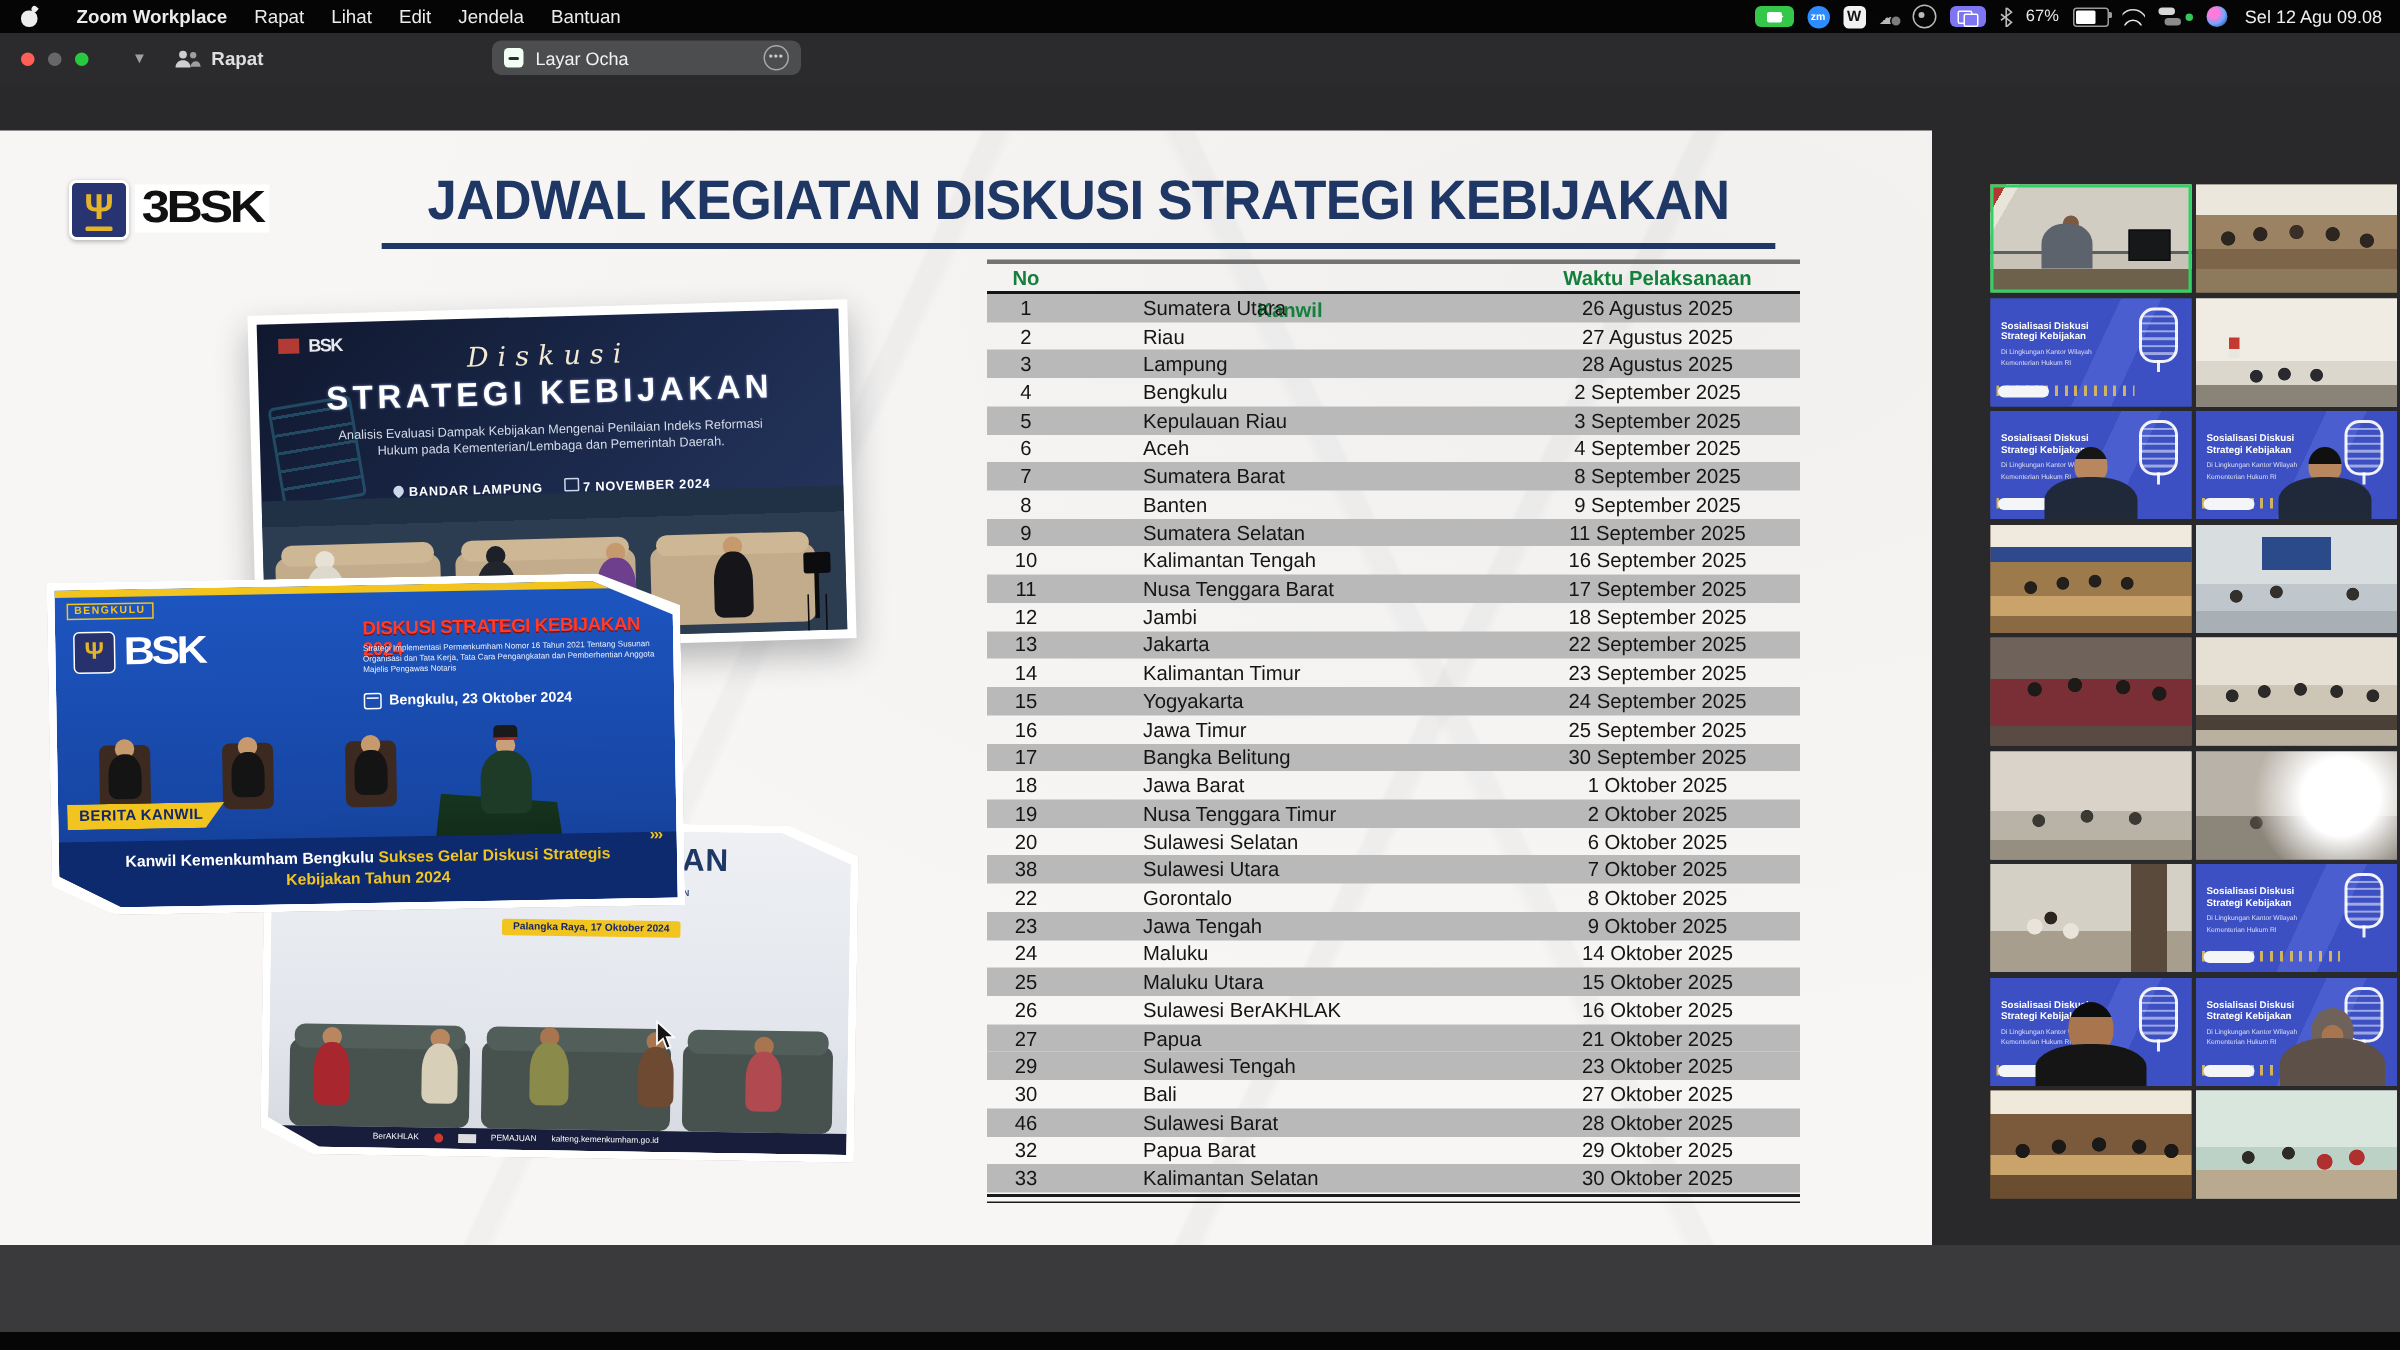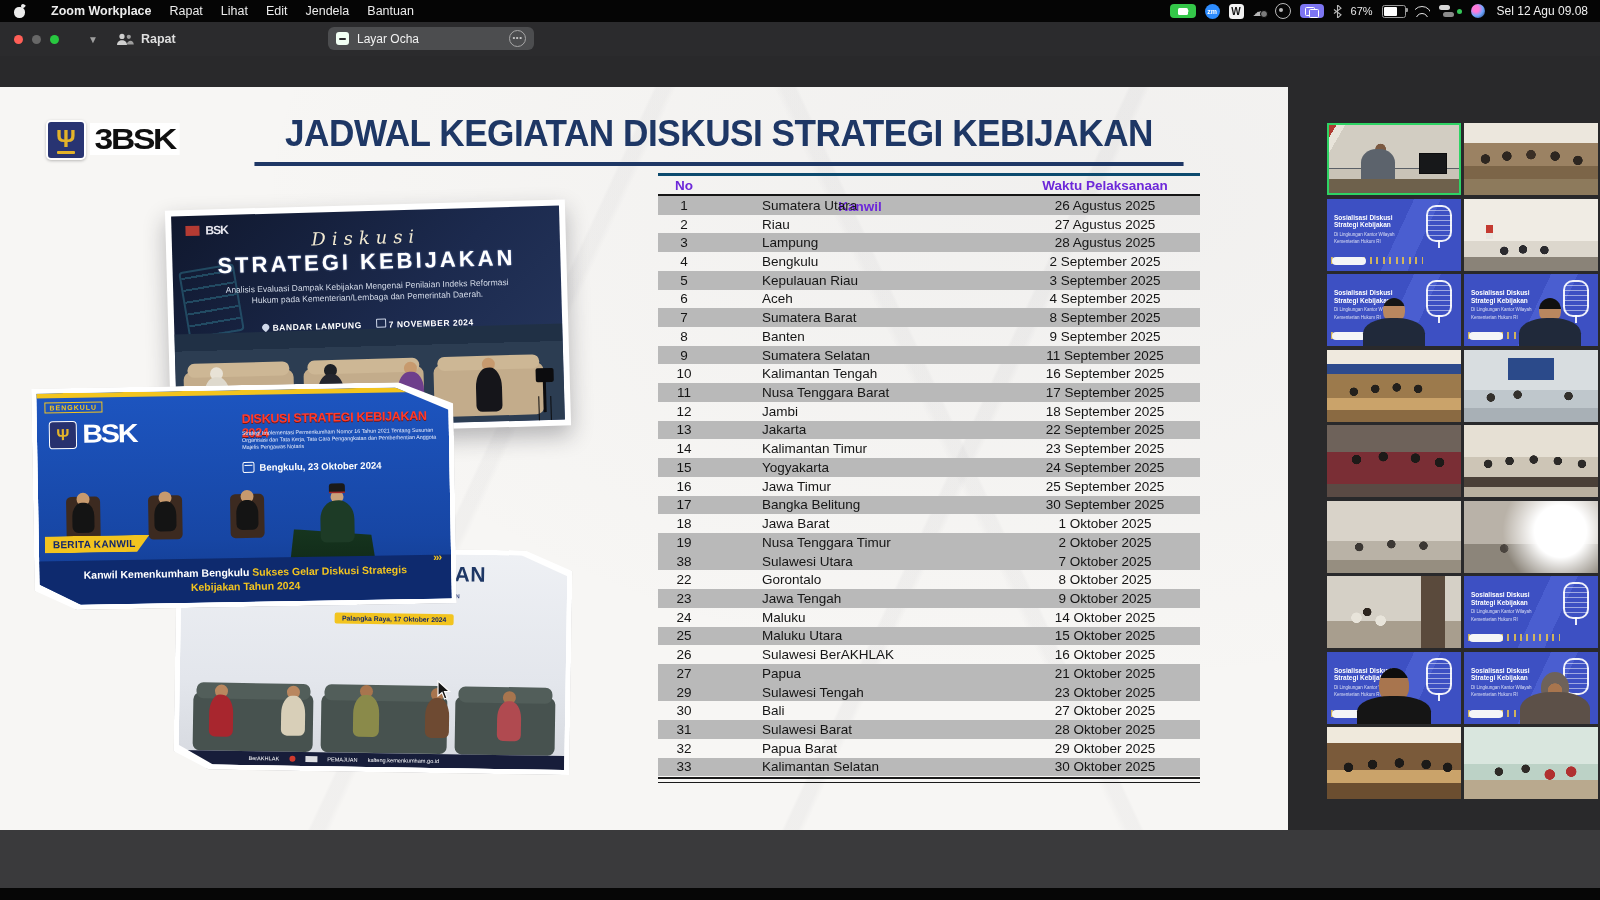--- a/index.html
+++ b/index.html
@@ -88,22 +88,22 @@
   .kemlogo span{color:#e3b32a;font-size:24px;font-weight:700;line-height:1;margin-top:-3px;}
   .kemlogo i{position:absolute;bottom:4px;left:9px;right:9px;height:3px;background:#e3b32a;border-radius:1px;}
   .bsklogo{position:absolute;left:90px;top:36px;background:#fff;padding:0 4px;color:#101010;
            font-size:30px;font-weight:900;letter-spacing:-2px;transform:scaleX(1.12);transform-origin:left;line-height:32px;}
   #slide-title{position:absolute;left:230px;top:26px;width:978px;text-align:center;color:#1e3765;
                font-size:37px;font-weight:800;letter-spacing:-.5px;transform:scaleX(.95);transform-origin:center;
                padding-bottom:7px;border-bottom:4px solid #1e3765;white-space:nowrap;}
 
   
   #tablewrap{position:absolute;left:658px;top:86px;width:542px;}
-  #thead{display:flex;border-top:3px solid #0c4a6e;border-bottom:2px solid #151515;height:18px;
-         align-items:center;font-weight:700;font-size:13.5px;color:#6d28d9;}
+  #thead{display:flex;border-top:3px solid #737373;border-bottom:2px solid #151515;height:18px;
+         align-items:center;font-weight:700;font-size:13.5px;color:#15803d;}
   .c-no{width:52px;text-align:center;}
   .c-kanwil{width:300px;}
   #thead .c-kanwil{text-align:center;margin-top:42px;}
   .c-waktu{width:190px;text-align:center;}
   .trow{display:flex;height:18.72px;align-items:center;font-size:13.5px;color:#151515;}
   .trow.odd{background:#b9b9b9;}
   .trow .c-kanwil{padding-left:52px;box-sizing:border-box;}
   #tend{height:3px;border-top:2px solid #1a1a1a;border-bottom:1px solid #1a1a1a;margin-top:1px;}
 
   
@@ -461,20 +461,25 @@
         <div class="trow">
           <span class="c-no">18</span>
           <span class="c-kanwil">Jawa Barat</span>
           <span class="c-waktu">1 Oktober 2025</span>
         </div>
         <div class="trow odd">
           <span class="c-no">19</span>
           <span class="c-kanwil">Nusa Tenggara Timur</span>
           <span class="c-waktu">2 Oktober 2025</span>
         </div>
+        <div class="trow">
+          <span class="c-no">20</span>
+          <span class="c-kanwil">Sulawesi Selatan</span>
+          <span class="c-waktu">6 Oktober 2025</span>
+        </div>
         <div class="trow odd">
           <span class="c-no">38</span>
           <span class="c-kanwil">Sulawesi Utara</span>
           <span class="c-waktu">7 Oktober 2025</span>
         </div>
         <div class="trow">
           <span class="c-no">22</span>
           <span class="c-kanwil">Gorontalo</span>
           <span class="c-waktu">8 Oktober 2025</span>
         </div>
@@ -507,21 +512,21 @@
           <span class="c-no">29</span>
           <span class="c-kanwil">Sulawesi Tengah</span>
           <span class="c-waktu">23 Oktober 2025</span>
         </div>
         <div class="trow">
           <span class="c-no">30</span>
           <span class="c-kanwil">Bali</span>
           <span class="c-waktu">27 Oktober 2025</span>
         </div>
         <div class="trow odd">
-          <span class="c-no">31</span>
+          <span class="c-no">46</span>
           <span class="c-kanwil">Sulawesi Barat</span>
           <span class="c-waktu">28 Oktober 2025</span>
         </div>
         <div class="trow">
           <span class="c-no">32</span>
           <span class="c-kanwil">Papua Barat</span>
           <span class="c-waktu">29 Oktober 2025</span>
         </div>
         <div class="trow odd">
           <span class="c-no">33</span>

